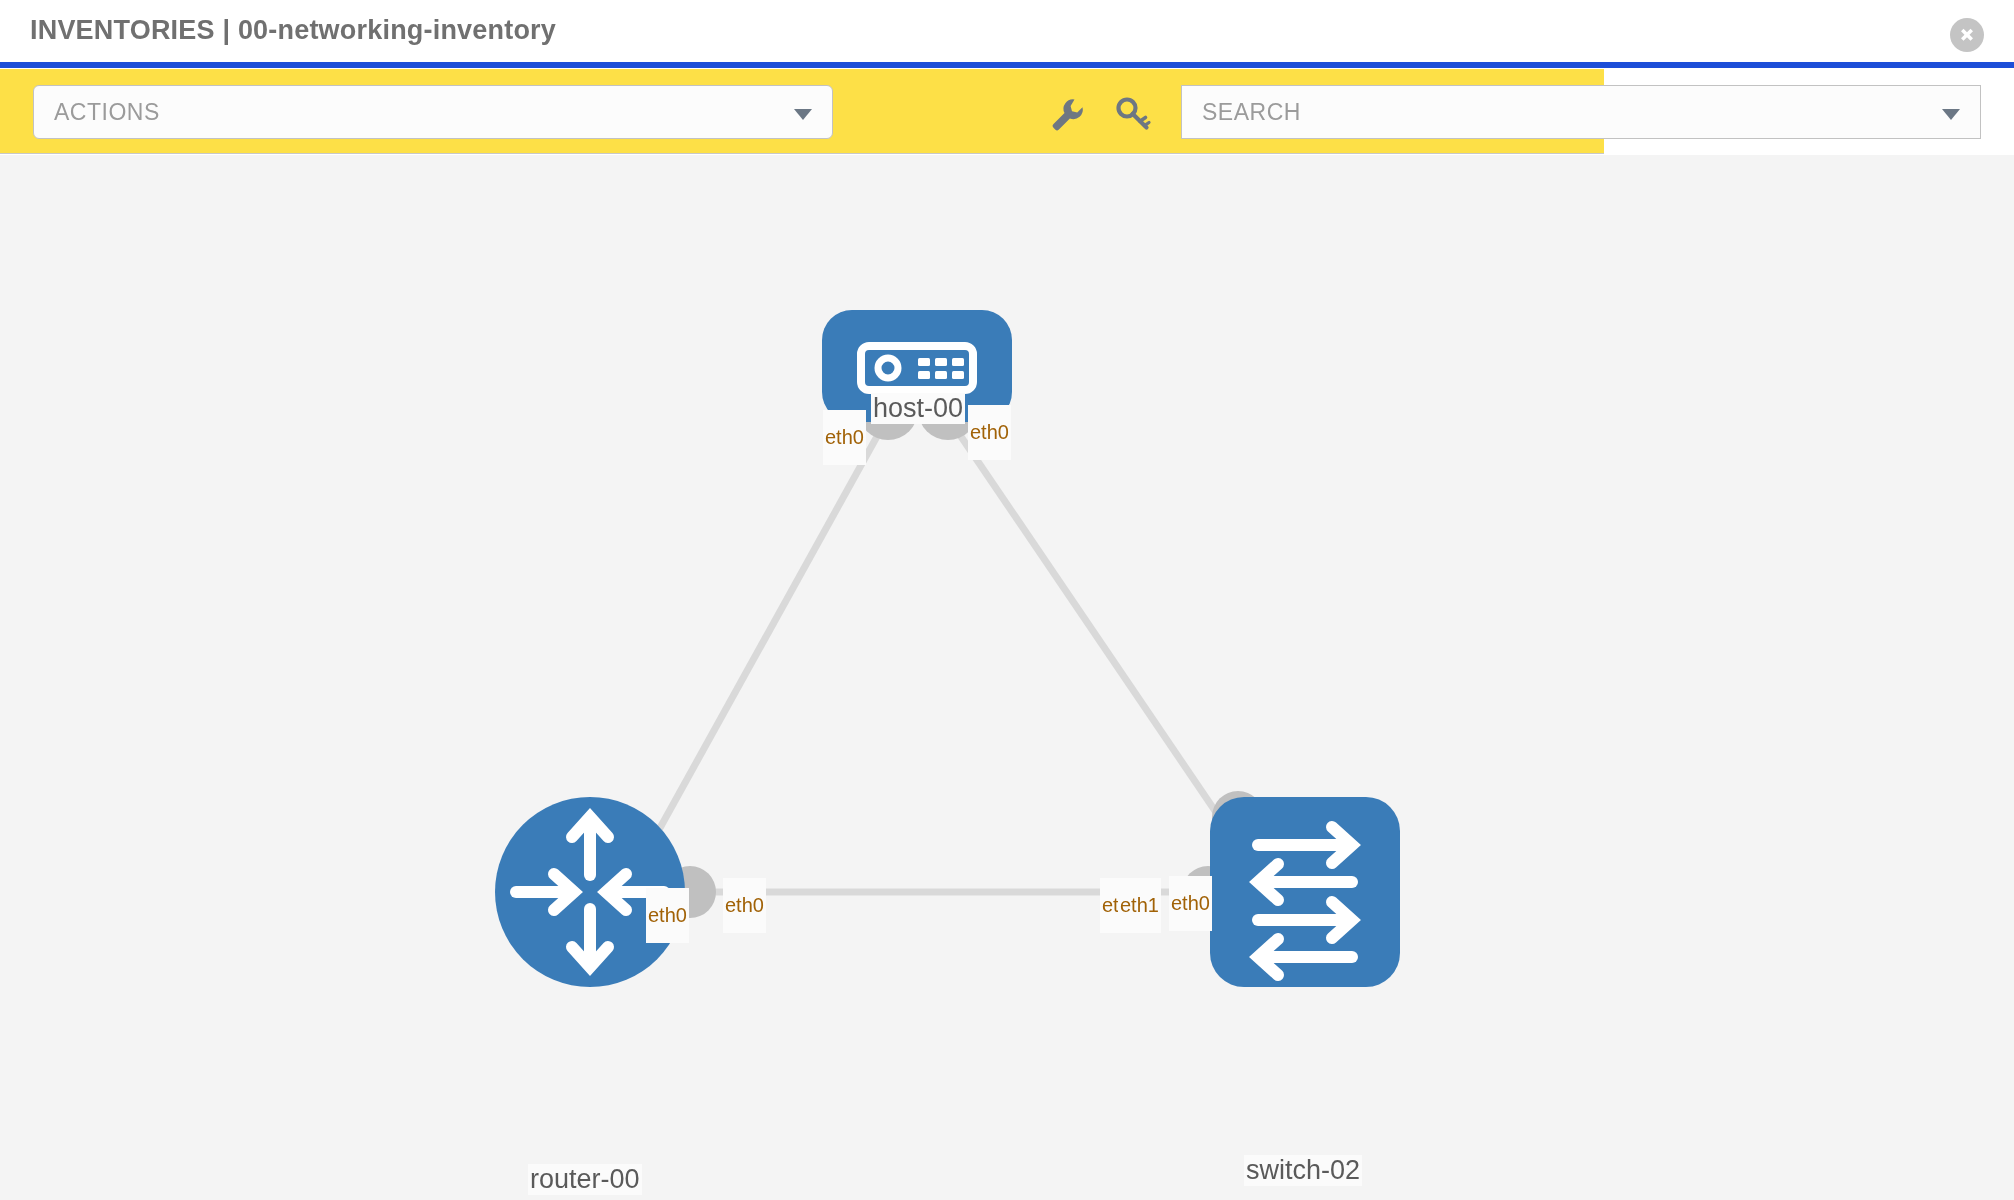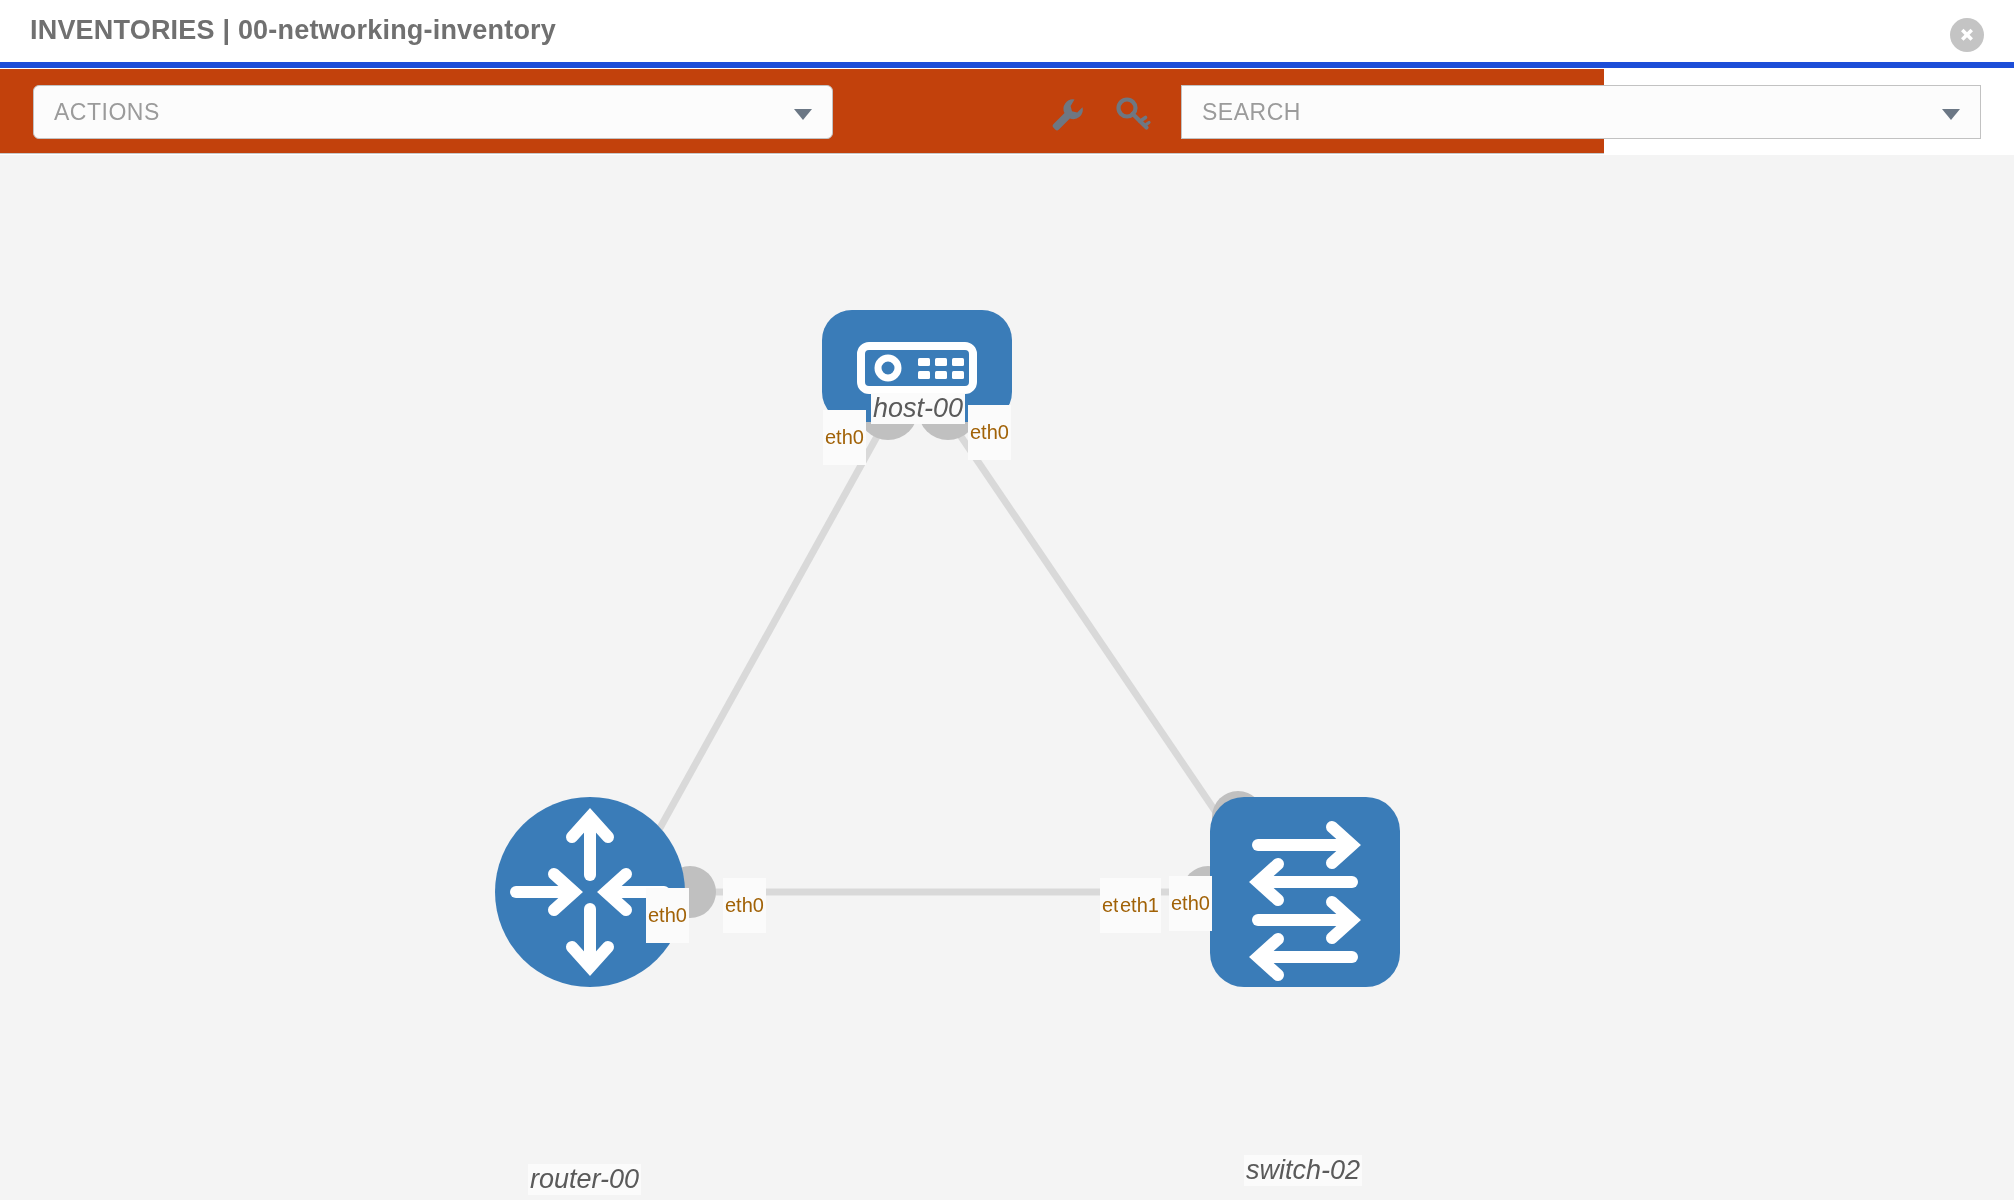--- a/index.html
+++ b/index.html
@@ -30,21 +30,21 @@
     width: 34px; height: 34px; border-radius: 50%;
     background: #c4c4c4;
     cursor: pointer;
   }
   .close-btn svg { display: block; }
 
   
   .toolbar {
     position: absolute; left: 0; top: 69px;
     width: 1604px; height: 85px;
-    background: #c2410c;
+    background: #fde047;
     border-bottom: 1px solid #c8c8c8;
   }
   .actions-select {
     position: absolute; left: 33px; top: 16px;
     width: 800px; height: 54px;
     background: #fcfcfc;
     border: 1px solid #c2c2c2;
     border-radius: 6px;
     cursor: pointer;
   }
@@ -91,21 +91,20 @@
   .topology { position: absolute; left: 0; top: 0; width: 2014px; height: 1045px; }
 
   
   .node-label {
     position: absolute;
     font-size: 27px;
     color: #5a5a5a;
     background: #fbfbfb;
     white-space: nowrap;
     padding: 0 2px;
-    font-style: italic;
   }
   .iface-label {
     position: absolute;
     font-size: 20px;
     color: #a16207;
     background: #fbfbfb;
     white-space: nowrap;
     padding: 16px 2px;
   }
 </style>

